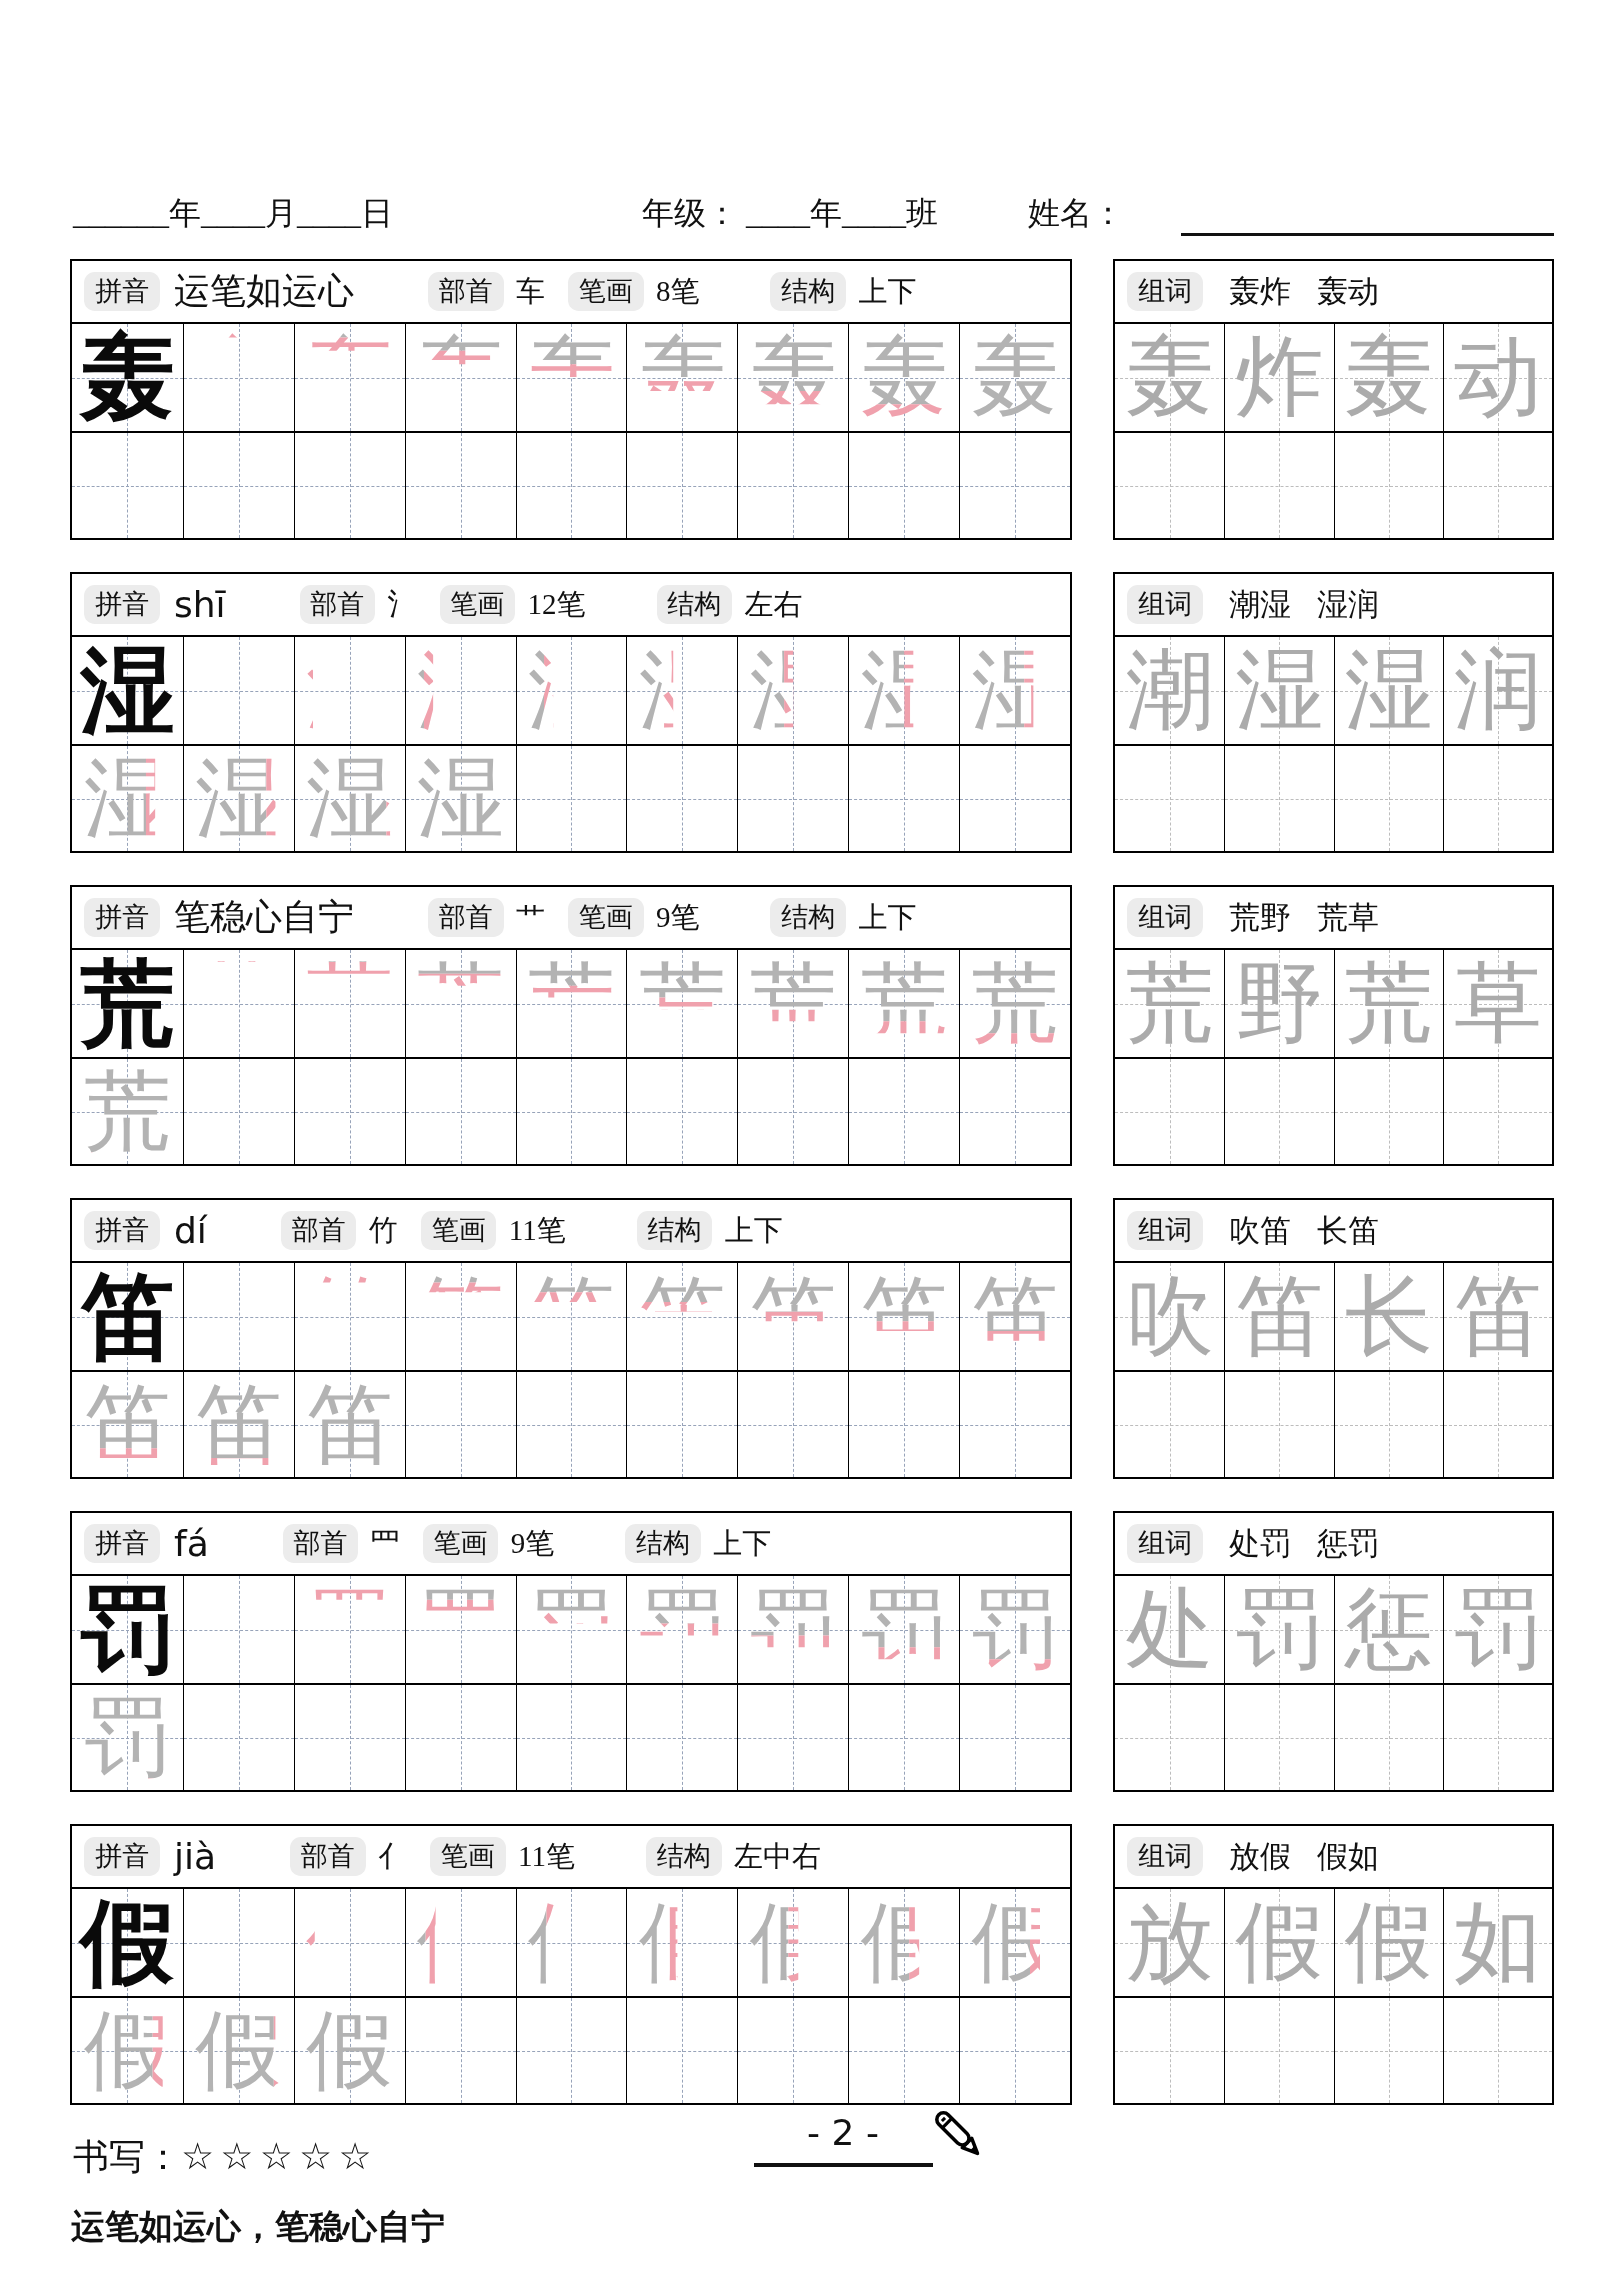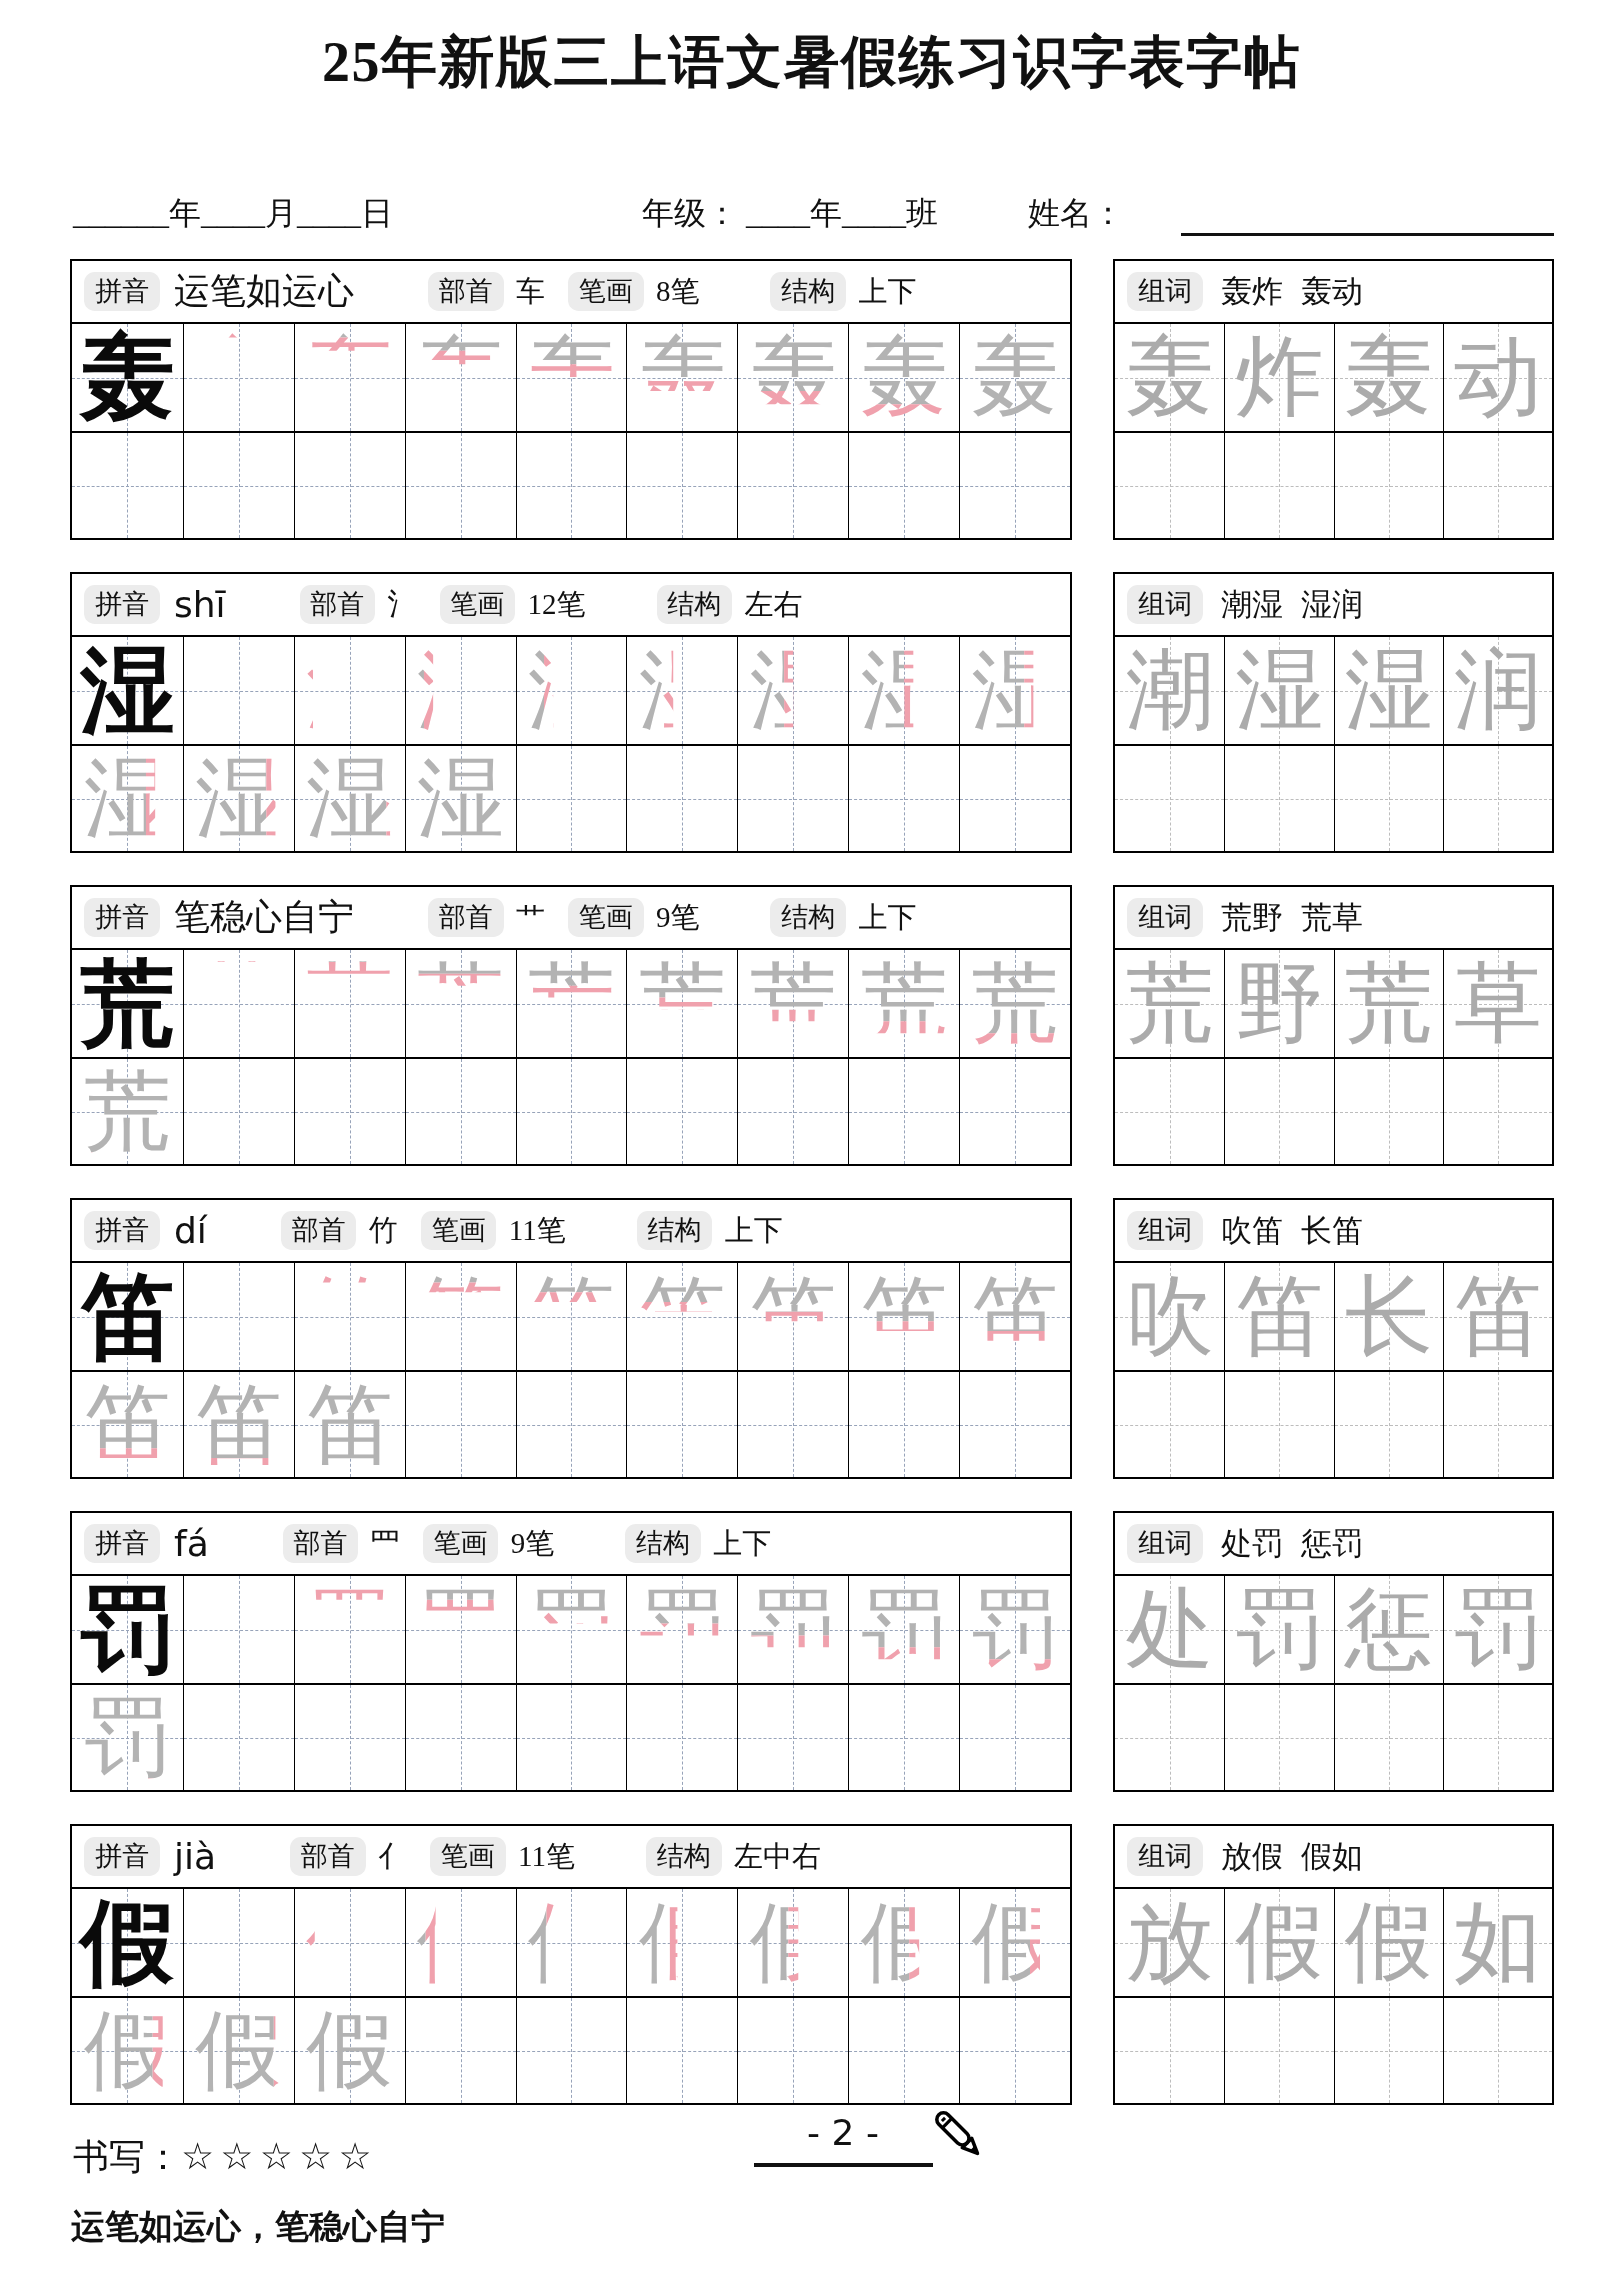--- a/index.html
+++ b/index.html
@@ -19,21 +19,21 @@
   .panel{position:absolute;top:0;border:2.3px solid #000;background:#fff;box-sizing:border-box;}
   .practice{left:0;width:1002px;--guide:#97a3b9;}
   .wordpanel{left:1043px;width:441px;--guide:#bdbdbd;}
   .phead{height:63px;border-bottom:2.3px solid #000;display:flex;align-items:center;
          padding:0 12.4px;box-sizing:border-box;white-space:nowrap;}
   .pill{background:#ececec;border-radius:10.8px;padding:2.3px 10.8px;font-size:27px;line-height:1.3;}
   .hval{font-size:29px;margin-left:12.4px;}
   .pinval{font-family:"DejaVu Sans",sans-serif;font-size:36px;margin-left:14px;margin-right:74px;}
   .radval{margin-right:23px;}
   .strokeval{margin-right:71px;}
-  .wordtext{font-size:31px;margin-left:18px;}
+  .wordtext{font-size:31px;margin-left:26px;}
   .cells{display:grid;}
   .pcells{grid-template-columns:repeat(9,1fr);grid-template-rows:107px 107px;}
   .wcells{grid-template-columns:repeat(4,1fr);grid-template-rows:107px 107px;}
   .cell{position:relative;box-sizing:border-box;}
   .cell.bl{border-left:1.5px solid #000;}
   .cell.r1{border-top:2.3px solid #000;}
   .cell::before{content:"";position:absolute;left:50%;top:0;bottom:0;width:0;
                 border-left:1.5px dashed var(--guide);}
   .cell::after{content:"";position:absolute;top:50%;left:0;right:0;height:0;
                border-top:1.5px dashed var(--guide);}
@@ -52,21 +52,20 @@
   .pageline{position:absolute;left:754px;top:2163px;width:179px;height:3.9px;background:#111;}
   .pen{position:absolute;left:920px;top:2096px;}
   .motto{position:absolute;left:71px;top:2204px;font-family:"Liberation Sans","DejaVu Sans",sans-serif;
          font-weight:bold;font-size:34px;}
 </style>
 </head>
 <body>
 
 <div class="sheet">
 
-  <div class="title">25年新版三上语文暑假练习识字表字帖</div>
 
   <div class="info-date">______年____月____日</div>
   <div class="info-grade">年级： ____年____班</div>
   <div class="info-name">姓名：</div>
   <div class="name-line"></div>
 
   <div id="blocks">
       <div class="block-row" style="top: 259px;">
         <div class="panel practice">
           <div class="phead">

